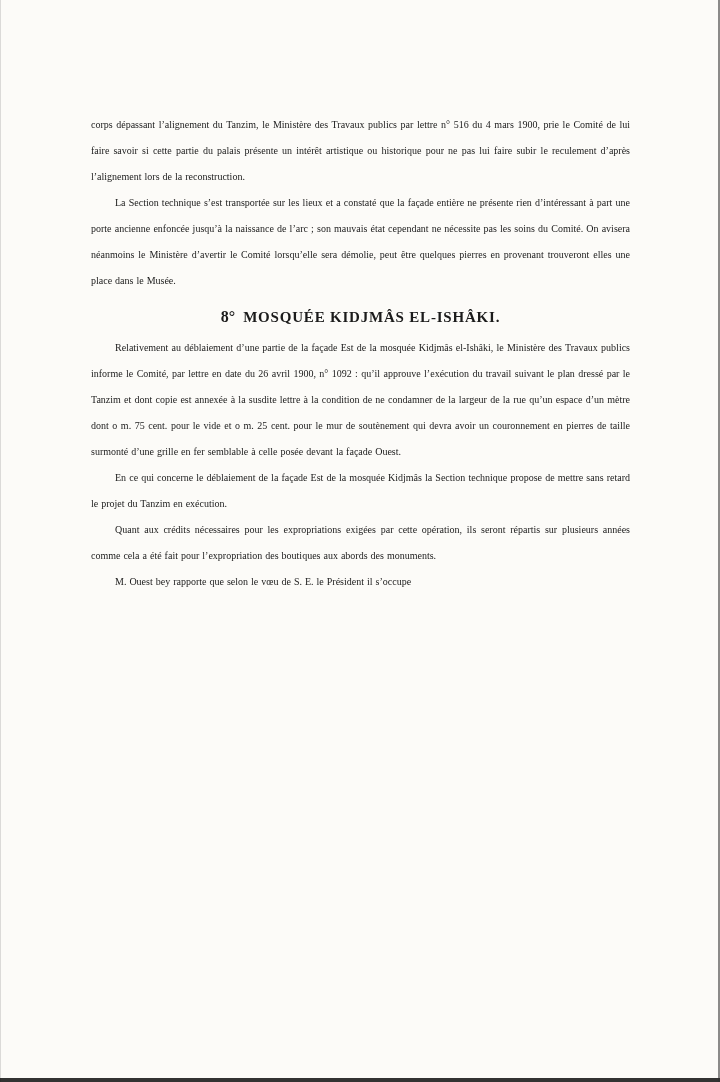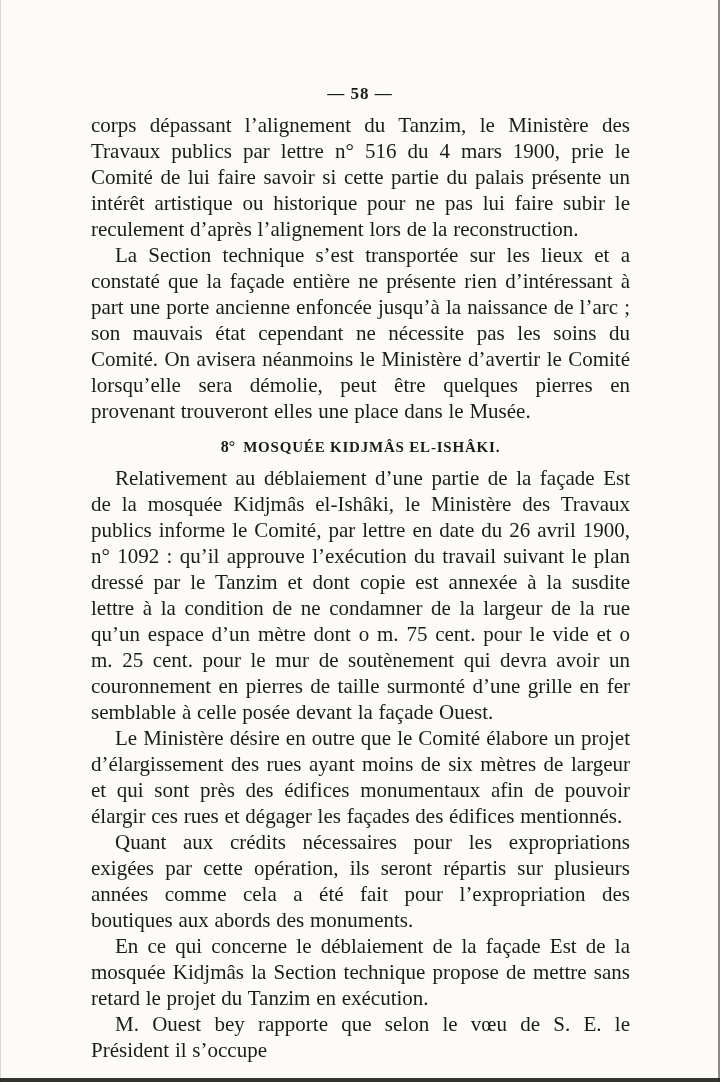--- a/index.html
+++ b/index.html
@@ -35,21 +35,21 @@
   }
   .body-column {
     position: absolute;
     top: 112px;
     left: 91px;
     width: 539px;
   }
   p.para {
     margin: 0;
     text-align: justify;
-    font-size: 21px;
+    font-size: 10px;
     line-height: 26px;
     text-indent: 24px;
     word-spacing: 0.5px;
   }
   p.para.no-indent {
     text-indent: 0;
   }
   .heading {
     margin: 14px 0 9px 0;
     text-align: center;
@@ -63,37 +63,35 @@
   .heading .heading-title {
     font-size: 15px;
     letter-spacing: 0.8px;
   }
 </style>
 </head>
 <body>
 
 <div class="page">
 
-  <div class="page-number">— 58 —</div>
 
   <div class="body-column">
 
     <p class="para no-indent">corps dépassant l’alignement du Tanzim, le Ministère des Travaux publics par lettre n° 516 du 4 mars 1900, prie le Comité de lui faire savoir si cette partie du palais présente un intérêt artistique ou historique pour ne pas lui faire subir le reculement d’après l’alignement lors de la reconstruction.</p>
 
     <p class="para">La Section technique s’est transportée sur les lieux et a constaté que la façade entière ne présente rien d’intéressant à part une porte ancienne enfoncée jusqu’à la naissance de l’arc ; son mauvais état cependant ne nécessite pas les soins du Comité. On avisera néanmoins le Ministère d’avertir le Comité lorsqu’elle sera démolie, peut être quelques pierres en provenant trouveront elles une place dans le Musée.</p>
 
     <div class="heading">
       <span class="heading-num">8°</span><span class="heading-title">MOSQUÉE KIDJMÂS EL-ISHÂKI.</span>
     </div>
 
     <p class="para">Relativement au déblaiement d’une partie de la façade Est de la mosquée Kidjmâs el-Ishâki, le Ministère des Travaux publics informe le Comité, par lettre en date du 26 avril 1900, n° 1092 : qu’il approuve l’exécution du travail suivant le plan dressé par le Tanzim et dont copie est annexée à la susdite lettre à la condition de ne condamner de la largeur de la rue qu’un espace d’un mètre dont o m. 75 cent. pour le vide et o m. 25 cent. pour le mur de soutènement qui devra avoir un couronnement en pierres de taille surmonté d’une grille en fer semblable à celle posée devant la façade Ouest.</p>
 
-    <p class="para">Le Ministère désire en outre que le Comité élabore un projet d’élargissement des rues ayant moins de six mètres de largeur et qui sont près des édifices monumentaux afin de pouvoir élargir ces rues et dégager les façades des édifices mentionnés.</p>
+
+    <p class="para">En ce qui concerne le déblaiement de la façade Est de la mosquée Kidjmâs la Section technique propose de mettre sans retard le projet du Tanzim en exécution.</p>
 
     <p class="para">Quant aux crédits nécessaires pour les expropriations exigées par cette opération, ils seront répartis sur plusieurs années comme cela a été fait pour l’expropriation des boutiques aux abords des monuments.</p>
-
-    <p class="para">En ce qui concerne le déblaiement de la façade Est de la mosquée Kidjmâs la Section technique propose de mettre sans retard le projet du Tanzim en exécution.</p>
 
 
     <p class="para">M. Ouest bey rapporte que selon le vœu de S. E. le Président il s’occupe</p>
 
   </div>
 </div>
 
 </body></html>

